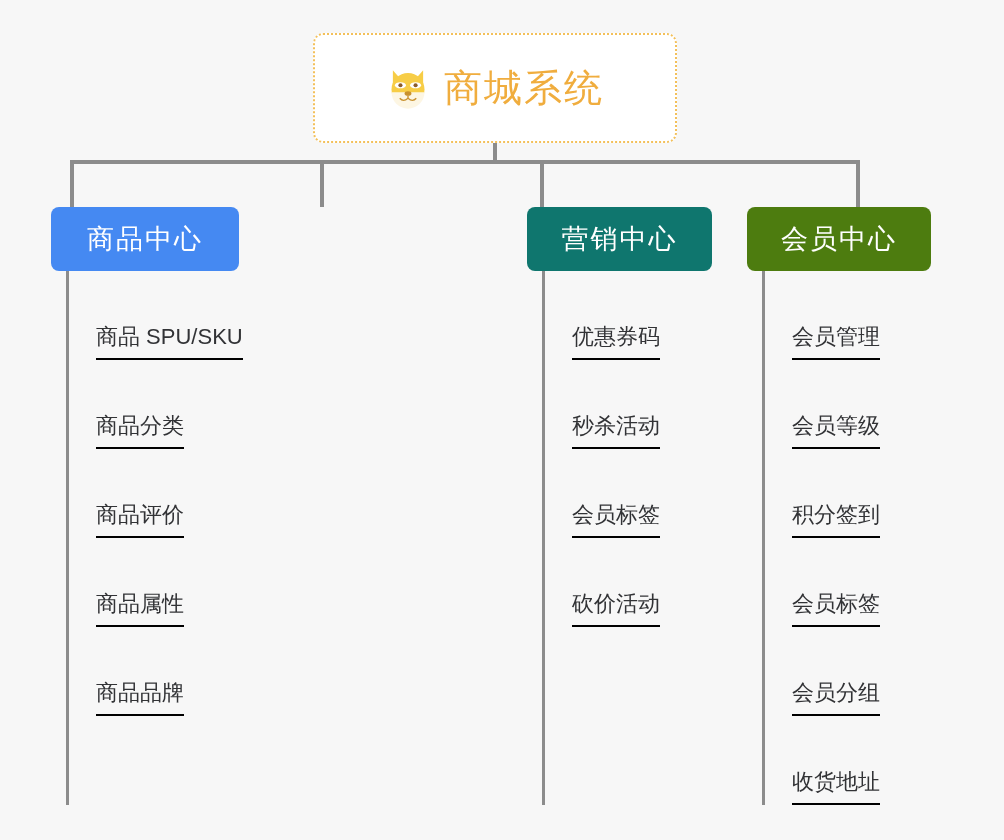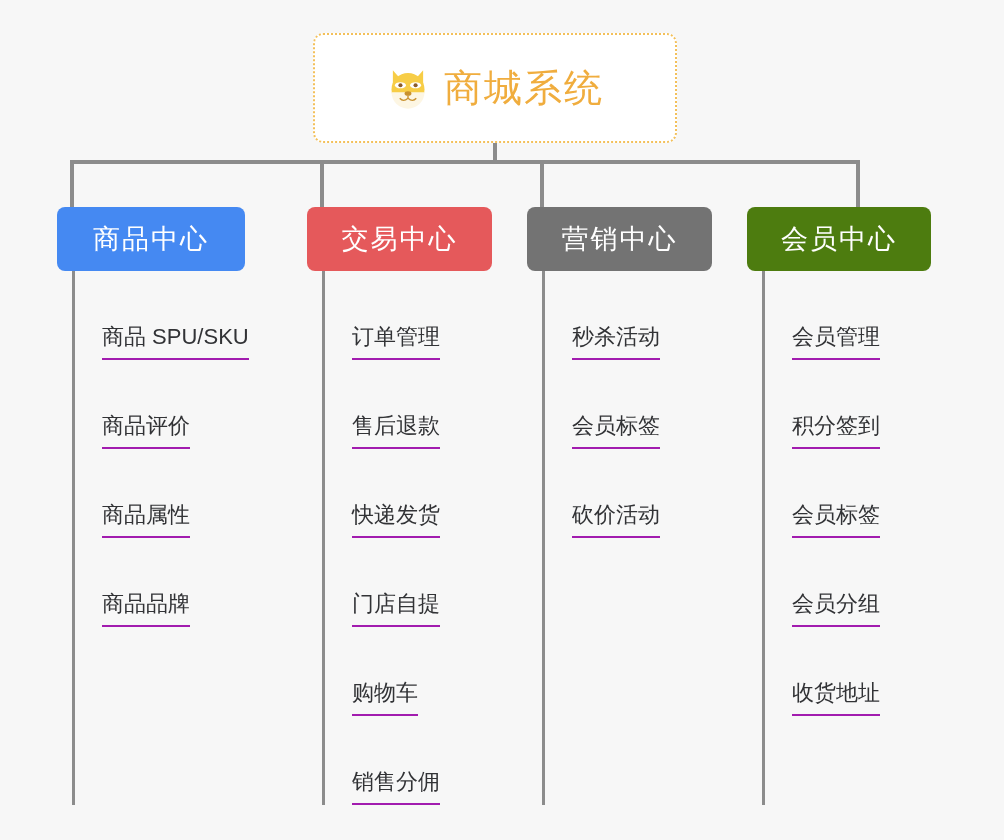--- a/index.html
+++ b/index.html
@@ -110,21 +110,21 @@
     align-items: flex-end;
     padding-left: 45px;
     box-sizing: border-box;
   }
   .leaf-text {
     display: inline-block;
     font-size: 22px;
     color: #323336;
     line-height: 1;
     padding-bottom: 10px;
-    border-bottom: 2px solid #a21caf;
+    border-bottom: 2px solid #000000;
     white-space: nowrap;
   }
 </style>
 </head>
 <body style="background: rgb(247, 247, 247);">
 
 <div id="chart">
 
   <div class="root-node" style="background: rgb(255, 255, 255); border-color: rgb(243, 192, 90);">
     <span class="root-icon">
@@ -146,74 +146,54 @@
     <span class="root-title" style="color: rgb(240, 173, 62);">商城系统</span>
   </div>
 
   <div class="conn conn-stem" style="background: rgb(140, 140, 140);"></div>
   <div class="conn conn-bus" style="background: rgb(140, 140, 140);"></div>
   <div class="conn conn-drop" style="left: 70px; background: rgb(140, 140, 140);"></div>
   <div class="conn conn-drop" style="left: 320px; background: rgb(140, 140, 140);"></div>
   <div class="conn conn-drop" style="left: 540px; background: rgb(140, 140, 140);"></div>
   <div class="conn conn-drop" style="left: 856px; background: rgb(140, 140, 140);"></div>
 
-  <div class="column" style="left:57px; width:188px;">
+  <div class="column" style="left:51px; width:188px;">
     <div class="cat-box" style="background: rgb(69, 137, 242);">
       <span>商品中心</span>
     </div>
     <div class="leaf-list">
       <div class="trunk" style="background: rgb(140, 140, 140); height: 534px;"></div>
       <div class="leaf">
           <span class="leaf-text">商品 SPU/SKU</span>
         </div>
       <div class="leaf">
+          <span class="leaf-text">商品分类</span>
+        </div>
+      <div class="leaf">
           <span class="leaf-text">商品评价</span>
         </div>
       <div class="leaf">
           <span class="leaf-text">商品属性</span>
         </div>
       <div class="leaf">
           <span class="leaf-text">商品品牌</span>
         </div>
     </div>
   </div>
 
-  <div class="column" style="left:307px; width:185px;">
-    <div class="cat-box" style="background: rgb(229, 89, 91);">
-      <span>交易中心</span>
+
+  <div class="column" style="left:527px; width:185px;">
+    <div class="cat-box" style="background: #0f766e;">
+      <span>营销中心</span>
     </div>
     <div class="leaf-list">
       <div class="trunk" style="background: rgb(140, 140, 140); height: 534px;"></div>
       <div class="leaf">
-          <span class="leaf-text">订单管理</span>
-        </div>
-      <div class="leaf">
-          <span class="leaf-text">售后退款</span>
-        </div>
-      <div class="leaf">
-          <span class="leaf-text">快递发货</span>
-        </div>
-      <div class="leaf">
-          <span class="leaf-text">门店自提</span>
-        </div>
-      <div class="leaf">
-          <span class="leaf-text">购物车</span>
-        </div>
-      <div class="leaf">
-          <span class="leaf-text">销售分佣</span>
-        </div>
-    </div>
-  </div>
-
-  <div class="column" style="left:527px; width:185px;">
-    <div class="cat-box" style="background: #737373;">
-      <span>营销中心</span>
-    </div>
-    <div class="leaf-list">
-      <div class="trunk" style="background: rgb(140, 140, 140); height: 534px;"></div>
+          <span class="leaf-text">优惠券码</span>
+        </div>
       <div class="leaf">
           <span class="leaf-text">秒杀活动</span>
         </div>
       <div class="leaf">
           <span class="leaf-text">会员标签</span>
         </div>
       <div class="leaf">
           <span class="leaf-text">砍价活动</span>
         </div>
     </div>
@@ -222,20 +202,23 @@
   <div class="column" style="left:747px; width:184px;">
     <div class="cat-box" style="background: #4d7c0f;">
       <span>会员中心</span>
     </div>
     <div class="leaf-list">
       <div class="trunk" style="background: rgb(140, 140, 140); height: 534px;"></div>
       <div class="leaf">
           <span class="leaf-text">会员管理</span>
         </div>
       <div class="leaf">
+          <span class="leaf-text">会员等级</span>
+        </div>
+      <div class="leaf">
           <span class="leaf-text">积分签到</span>
         </div>
       <div class="leaf">
           <span class="leaf-text">会员标签</span>
         </div>
       <div class="leaf">
           <span class="leaf-text">会员分组</span>
         </div>
       <div class="leaf">
           <span class="leaf-text">收货地址</span>

